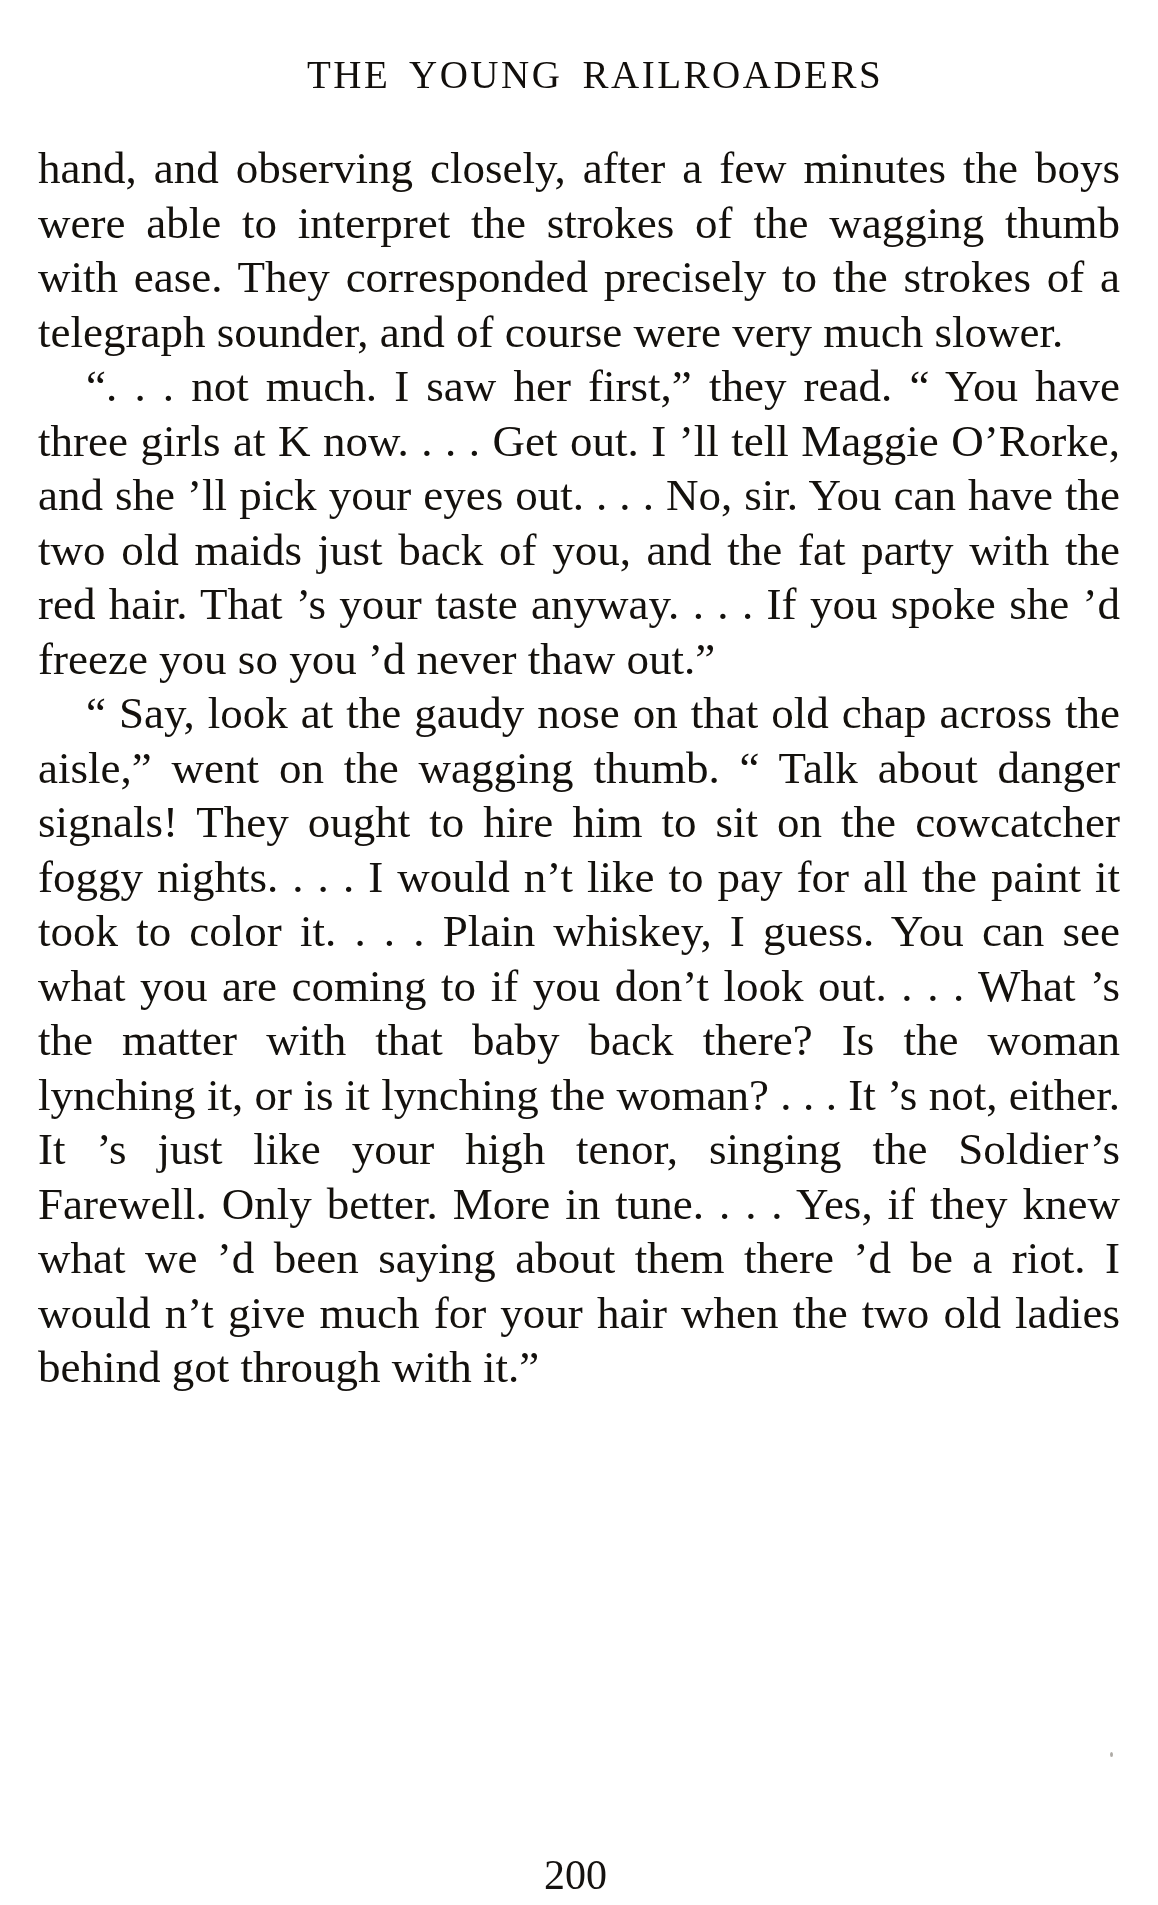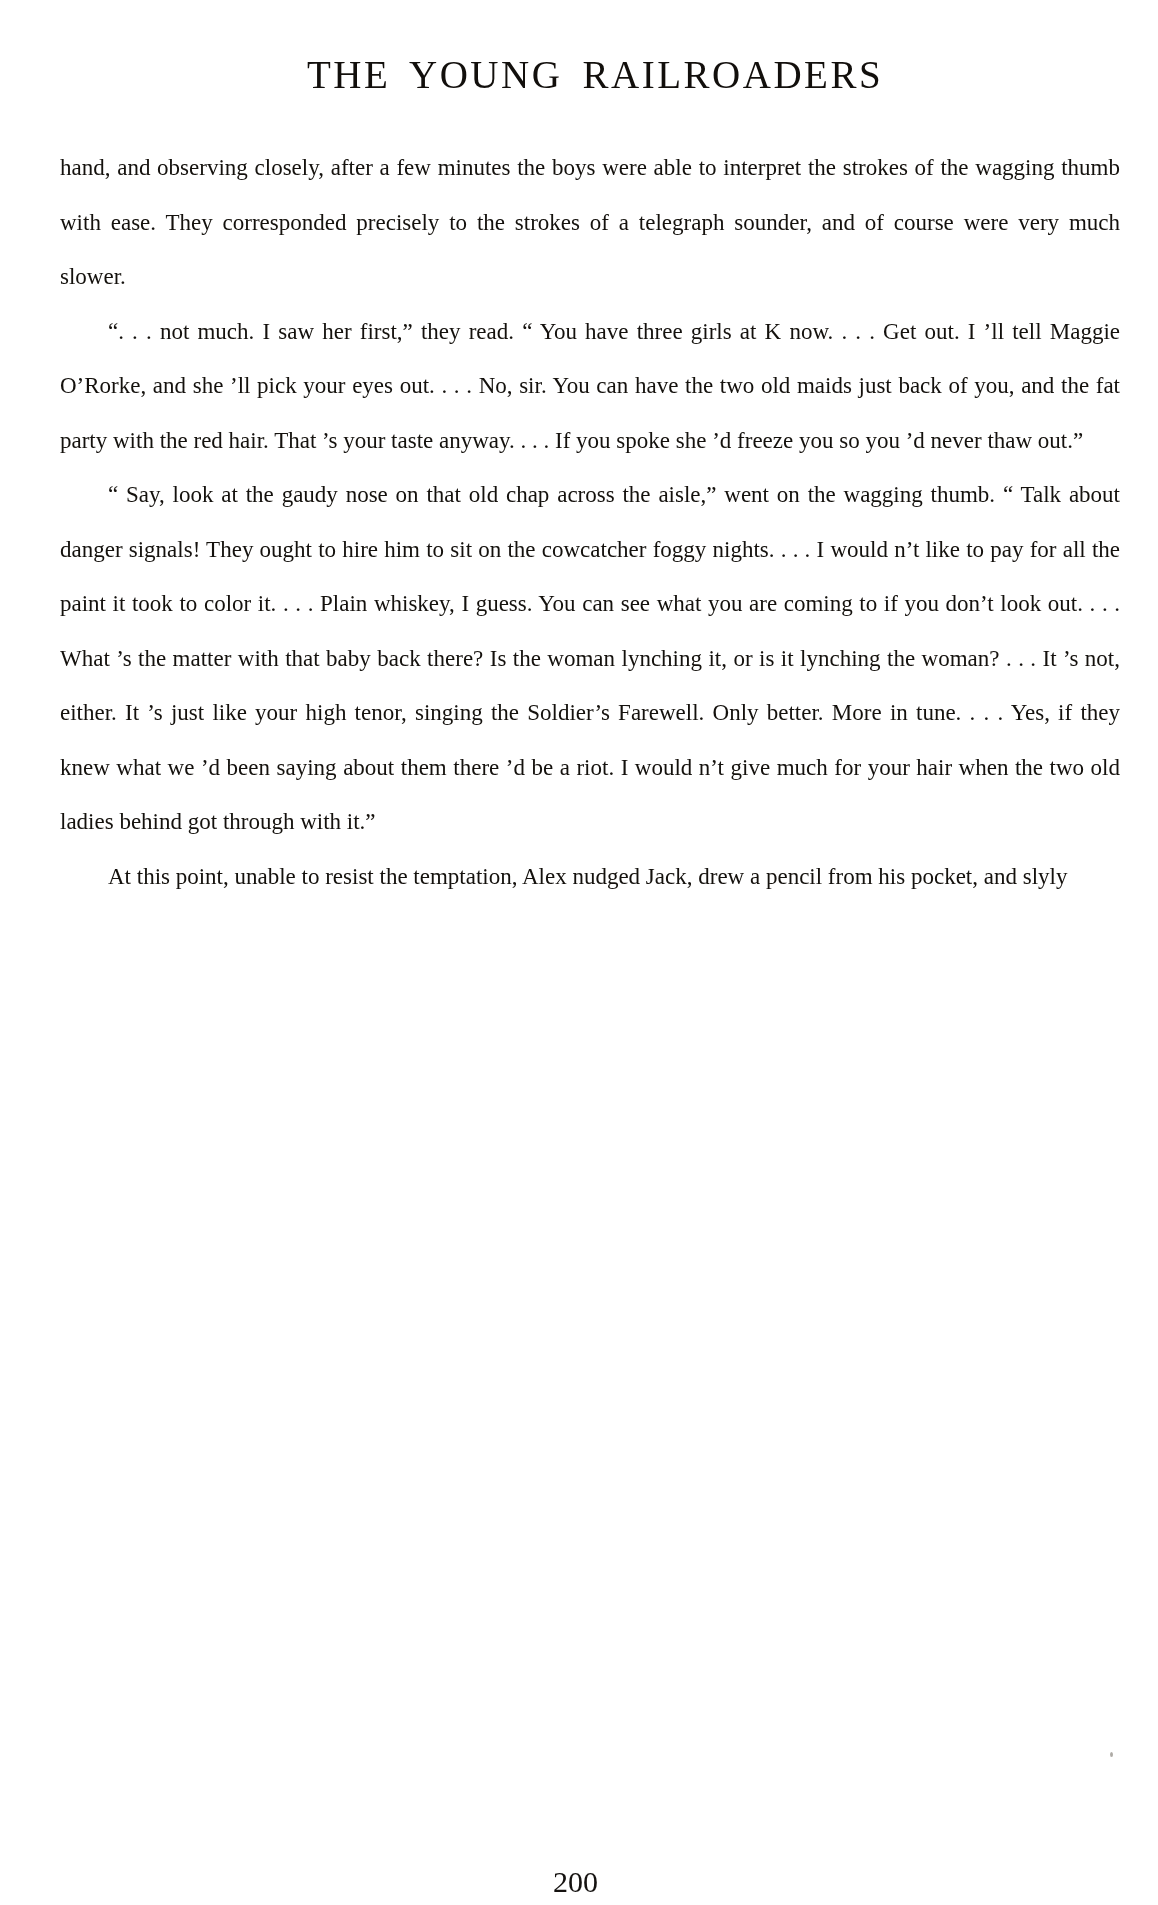--- a/index.html
+++ b/index.html
@@ -26,41 +26,41 @@
     text-align: center;
     font-size: 39px;
     letter-spacing: 2.5px;
     word-spacing: 8px;
     margin: 52px 0 0 0;
     font-weight: 400;
     color: #120f0c;
     padding-left: 32px;
   }
   .body-text {
-    margin: 44px 38px 0 60px;
-    font-size: 23px;
+    margin: 44px 38px 0 38px;
+    font-size: 45px;
     line-height: 54.5px;
     text-align: justify;
     text-justify: inter-word;
     color: #14110d;
   }
   .body-text p {
     margin: 0;
     text-indent: 0;
   }
   .body-text p.indent {
     text-indent: 48px;
   }
   .page-number {
     position: absolute;
     left: 0;
     right: 7px;
     bottom: 58px;
     text-align: center;
-    font-size: 30px;
+    font-size: 42px;
     color: #151210;
   }
   .speck {
     position: absolute;
     width: 4px;
     height: 7px;
     background: #5d574e;
     border-radius: 50%;
     opacity: 0.65;
   }
@@ -70,20 +70,19 @@
 <body>
 
 <div class="page">
 
   <h1 class="running-head">THE  YOUNG  RAILROADERS</h1>
 
   <div class="body-text">
     <p>hand, and observing closely, after a few minutes the boys were able to interpret the strokes of the wagging thumb with ease.   They corresponded precisely to the strokes of a telegraph sounder, and of course were very much slower.</p>
     <p class="indent">“. . . not much.   I saw her first,” they read. “ You have three girls at K now. . . . Get out.   I ’ll tell Maggie O’Rorke, and she ’ll pick your eyes out. . . . No, sir.   You can have the two old maids just back of you, and the fat party with the red hair.   That ’s your taste anyway. . . . If you spoke she ’d freeze you so you ’d never thaw out.”</p>
     <p class="indent">“ Say, look at the gaudy nose on that old chap across the aisle,” went on the wagging thumb.   “ Talk about danger signals!   They ought to hire him to sit on the cowcatcher foggy nights. . . . I would n’t like to pay for all the paint it took to color it. . . . Plain whiskey, I guess.   You can see what you are coming to if you don’t look out. . . . What ’s the matter with that baby back there?   Is the woman lynching it, or is it lynching the woman? . . . It ’s not, either.   It ’s just like your high tenor, singing the Soldier’s Farewell.   Only better.   More in tune. . . . Yes, if they knew what we ’d been saying about them there ’d be a riot.   I would n’t give much for your hair when the two old ladies behind got through with it.”</p>
-    <p class="indent">At this point, unable to resist the temptation, Alex nudged Jack, drew a pencil from his pocket, and slyly</p>
   </div>
 
   <div class="page-number">200</div>
 
   <div class="speck speck-b"></div>
 
 </div>
 
 </body></html>

